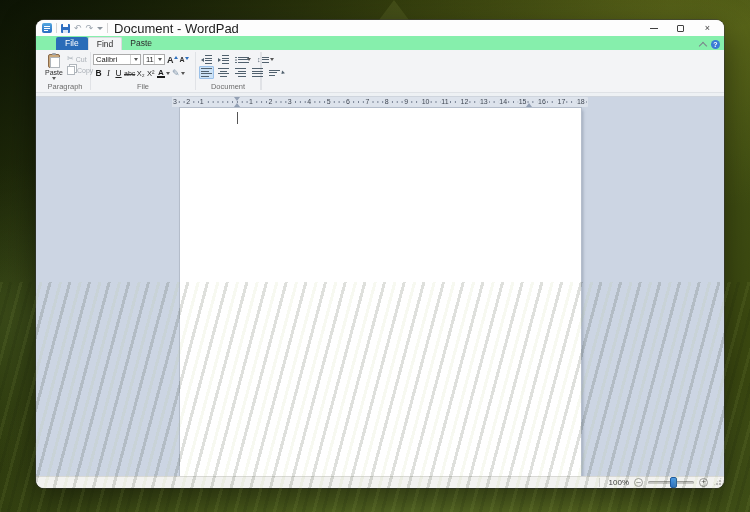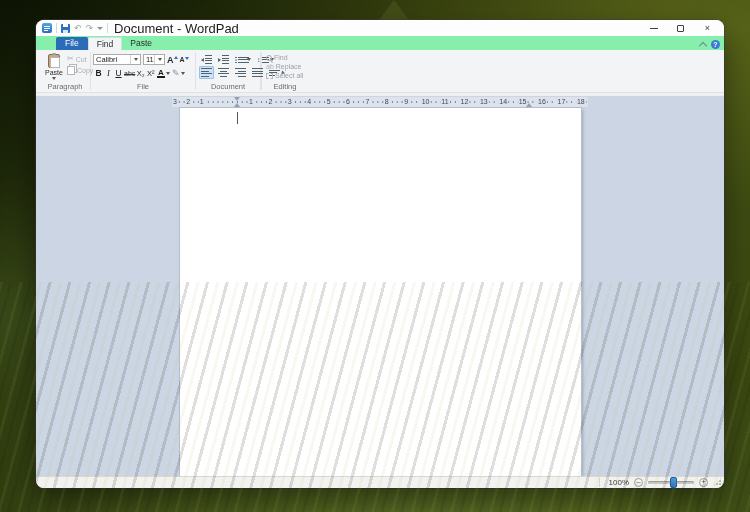--- a/index.html
+++ b/index.html
@@ -353,37 +353,20 @@
             </span>
           <span class="ind-arrow-l" style="transform:rotate(-45deg)"></span>
         </div>
       </div>
       <div class="grouplabel">Document</div>
     </div>
     <div class="gsep"></div>
 
     <div class="gsep"></div>
 
-    <div class="group g-edit">
-      <div class="editcol">
-        <div class="editbtn">
-          <span class="find-ic"></span>
-          <span>Find</span>
-        </div>
-        <div class="editbtn">
-          <span class="replace-ic">ab</span>
-          <span>Replace</span>
-        </div>
-        <div class="editbtn">
-          <span class="selall-ic"></span>
-          <span>Select all</span>
-        </div>
-      </div>
-      <div class="grouplabel">Editing</div>
-    </div>
   </div>
 
   <div class="docarea">
     <div class="ribbonfoot"></div>
     <div class="ruler">
       <div class="ruler-marks">
           <span class="rnum" style="left: 3px;">3</span>
           <span class="rnum" style="left: 16.3px;">2</span>
           <span class="rnum" style="left: 29.6px;">1</span>
           <span class="rnum" style="left: 79px;">1</span>

